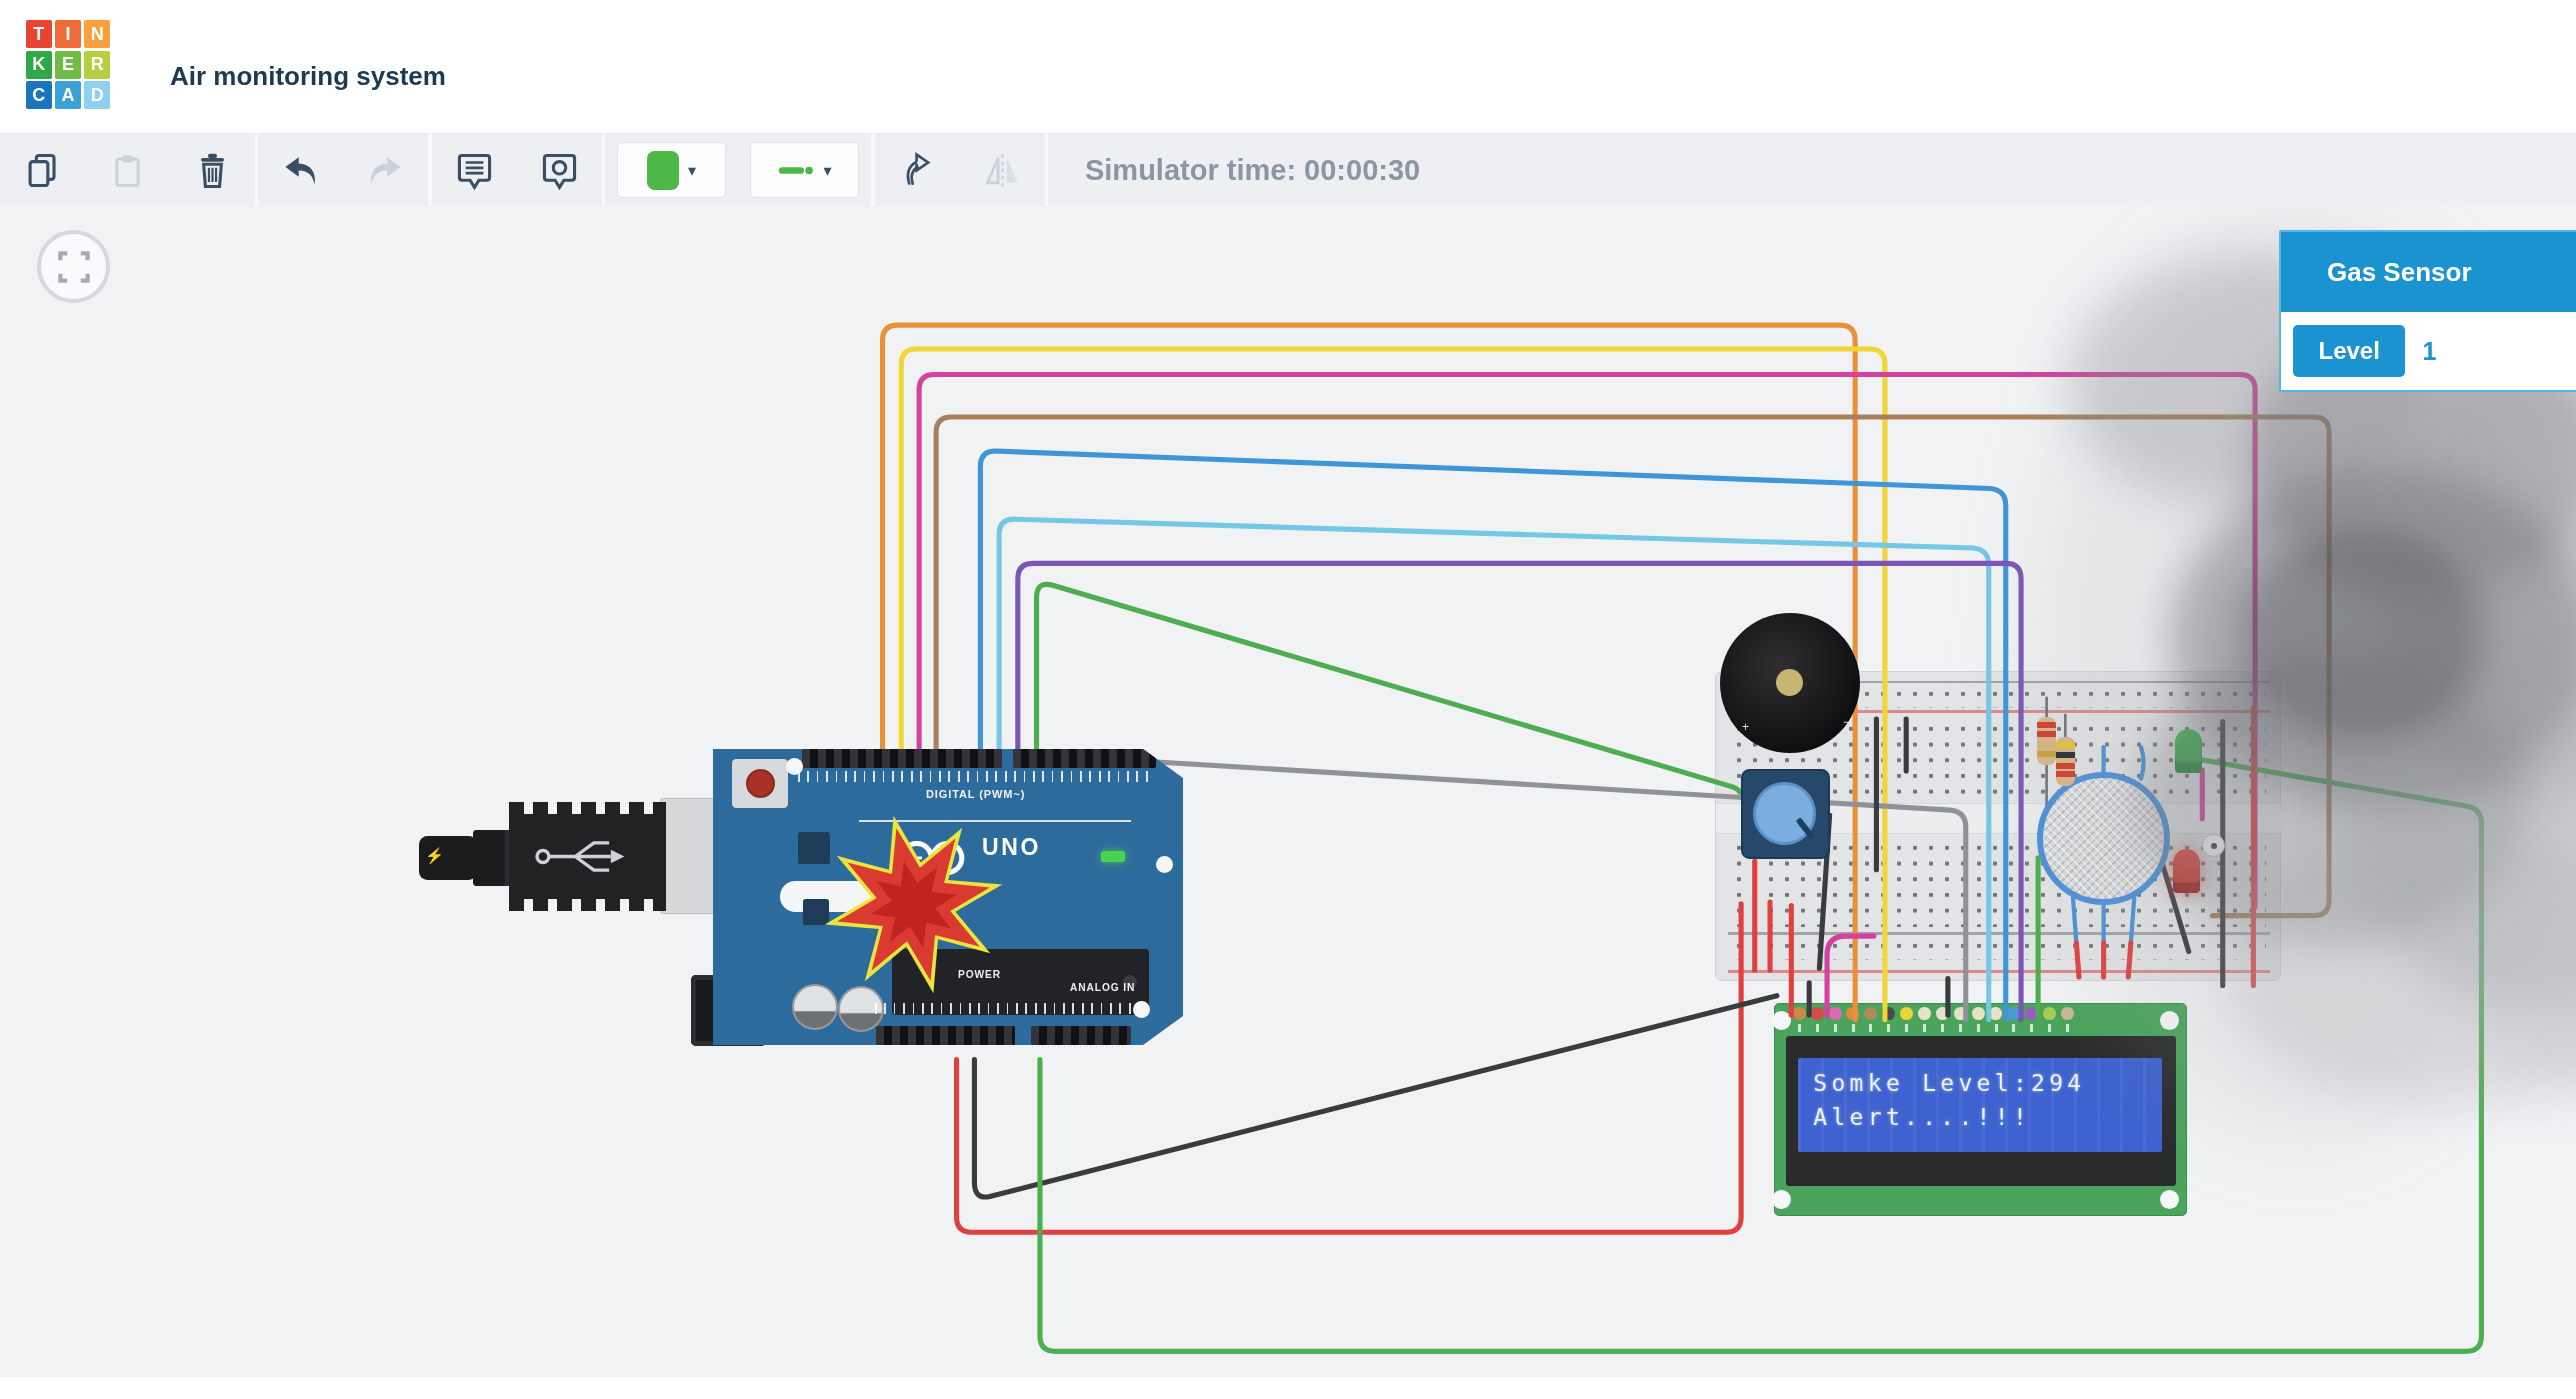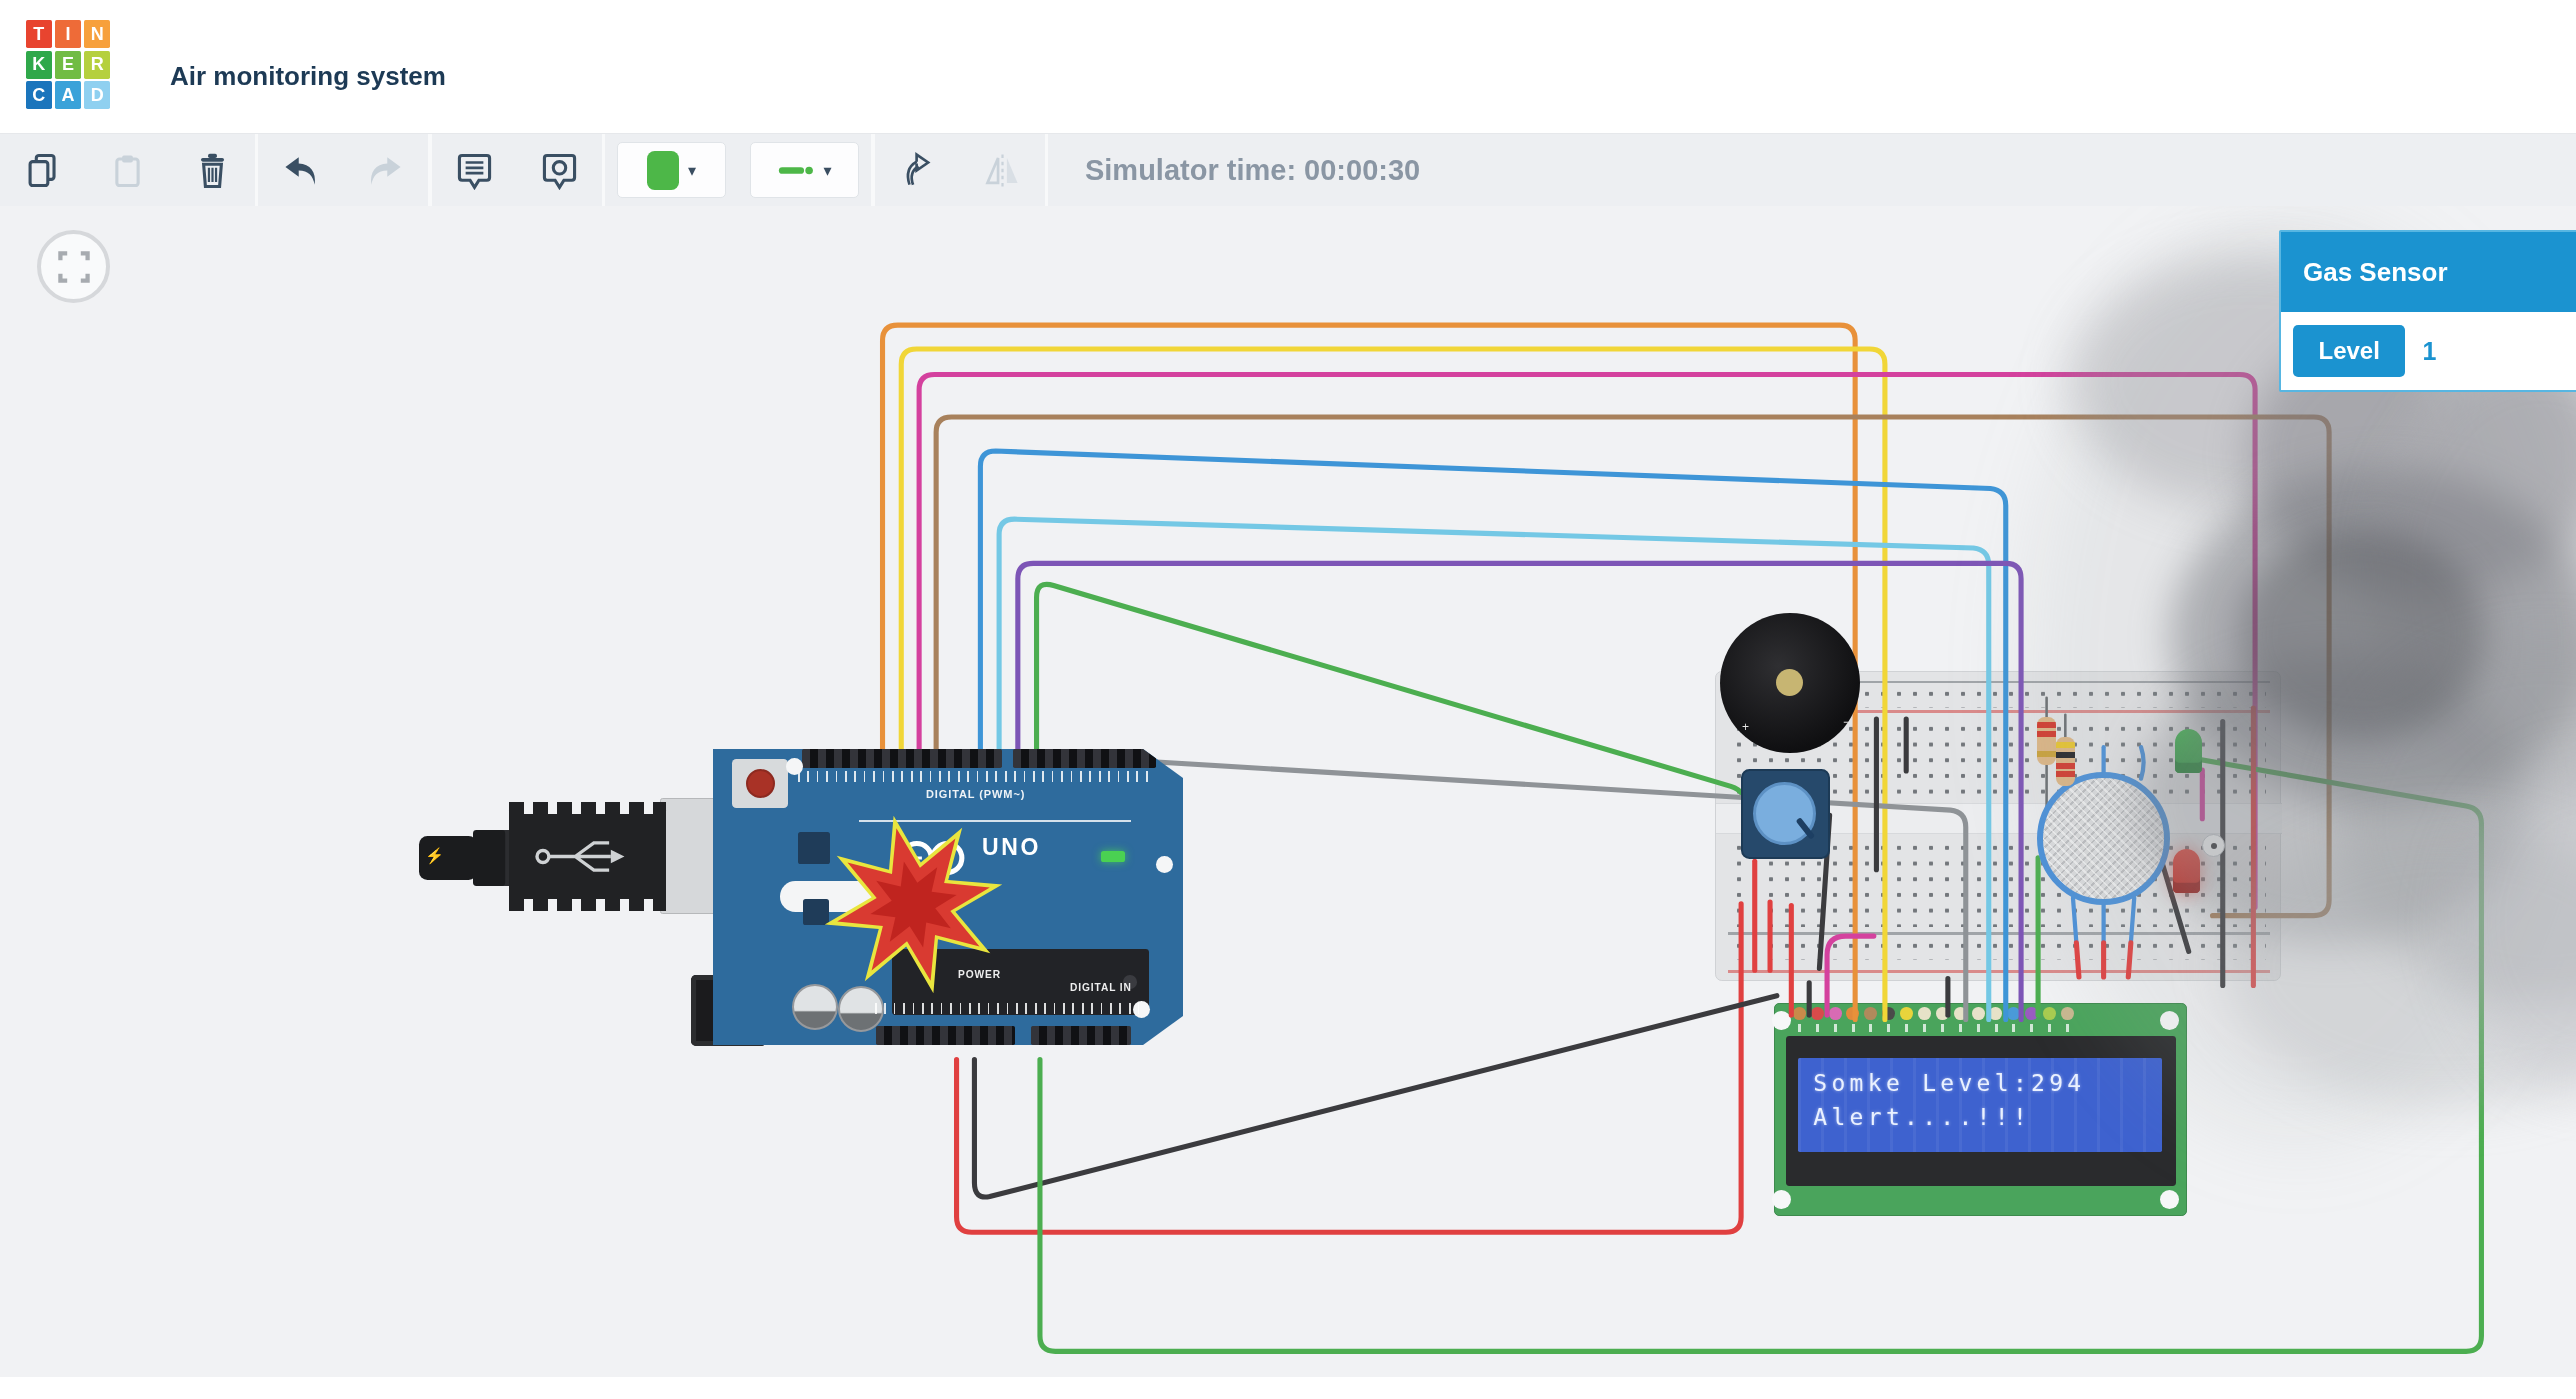--- a/index.html
+++ b/index.html
@@ -128,21 +128,21 @@
   .lcd-tick { position:absolute; top:20.4px; width:2.6px; height:7.7px; background:rgba(255,255,255,.75); }
 
   
   .smoke { position:absolute; left:0; top:0; width:2576px; height:1193px; pointer-events:none; }
   .puff { position:absolute; border-radius:50%; }
 
   
   .prop-panel { position:absolute; left:2279px; top:24px; width:340px; border:2.6px solid #57b6e2; background:#fff;
                 border-radius:1.7px; z-index:30; }
   .prop-head { background:#1b93d0; height:80px; display:flex; align-items:center; padding-left:22px; }
-  .prop-head span { color:#fff; font-size:26px; font-weight:bold; }
+  .prop-head span { color:#fff; font-size:26px; font-weight:bold;margin-left:24px; }
   .prop-body { display:flex; align-items:center; padding:10.2px 0 10.2px 12px; height:78px; }
   .prop-chip { background:#1b93d0; color:#fff; font-size:24px; font-weight:bold; padding:12px 25.5px; border-radius:5.1px; }
   .prop-val { color:#1b93d0; font-size:25px; font-weight:bold; margin-left:17px; }
 </style>
 </head>
 <body>
 
 <div class="header">
   <div class="logo" id="logo">
       <div class="tile" style="background: rgb(232, 68, 47);">T</div>
@@ -374,21 +374,21 @@
     <div class="ard-hole" style="left:443px;top:107px"></div>
     <div class="ard-hole" style="left:420px;top:252px"></div>
     <svg style="position:absolute;left:180px;top:85px" width="85" height="48" viewBox="0 0 100 56">
       <circle cx="28" cy="28" r="17" fill="none" stroke="#fff" stroke-width="6"></circle>
       <circle cx="64" cy="28" r="17" fill="none" stroke="#fff" stroke-width="6"></circle>
       <path d="M22 28 h12 M64 22 v12 M58 28 h12" stroke="#fff" stroke-width="3.5"></path>
     </svg>
     <div class="logo-uno">UNO</div>
     <div class="ard-ticks" style="left:162px;top:254px;width:264px"></div>
     <div class="ard-label" style="left:245px;top:220px;font-size:10.2px">POWER</div>
-    <div class="ard-label" style="left:357px;top:233px;font-size:10.2px">DIGITAL IN</div>
+    <div class="ard-label" style="left:357px;top:233px;font-size:10.2px">ANALOG IN</div>
     <div class="ard-strip" style="left:163px;top:277px;width:139px"></div>
     <div class="ard-strip" style="left:318px;top:277px;width:100px"></div>
   </div>
 
   <svg class="star-svg" id="starSvg" viewBox="0 0 220 220">
       <polygon points="214.4,86.6 159.3,118.6 200.3,167.3 138.8,150.9 133.4,214.4 101.4,159.3 52.7,200.3 69.1,138.8 5.6,133.4 60.7,101.4 19.7,52.7 81.2,69.1 86.6,5.6 118.6,60.7 167.3,19.7 150.9,81.2" fill="#e9e53e"></polygon>
       <polygon points="199.8,89.9 153.3,117.6 187.7,159.3 135.3,146.0 130.1,199.8 102.4,153.3 60.7,187.7 74.0,135.3 20.2,130.1 66.7,102.4 32.3,60.7 84.7,74.0 89.9,20.2 117.6,66.7 159.3,32.3 146.0,84.7" fill="#d93a31"></polygon>
       <polygon points="160.7,98.7 135.6,114.5 153.9,137.9 125.0,131.3 121.3,160.7 105.5,135.6 82.1,153.9 88.7,125.0 59.3,121.3 84.4,105.5 66.1,82.1 95.0,88.7 98.7,59.3 114.5,84.4 137.9,66.1 131.3,95.0" fill="#c0241f"></polygon>
     </svg>
 

